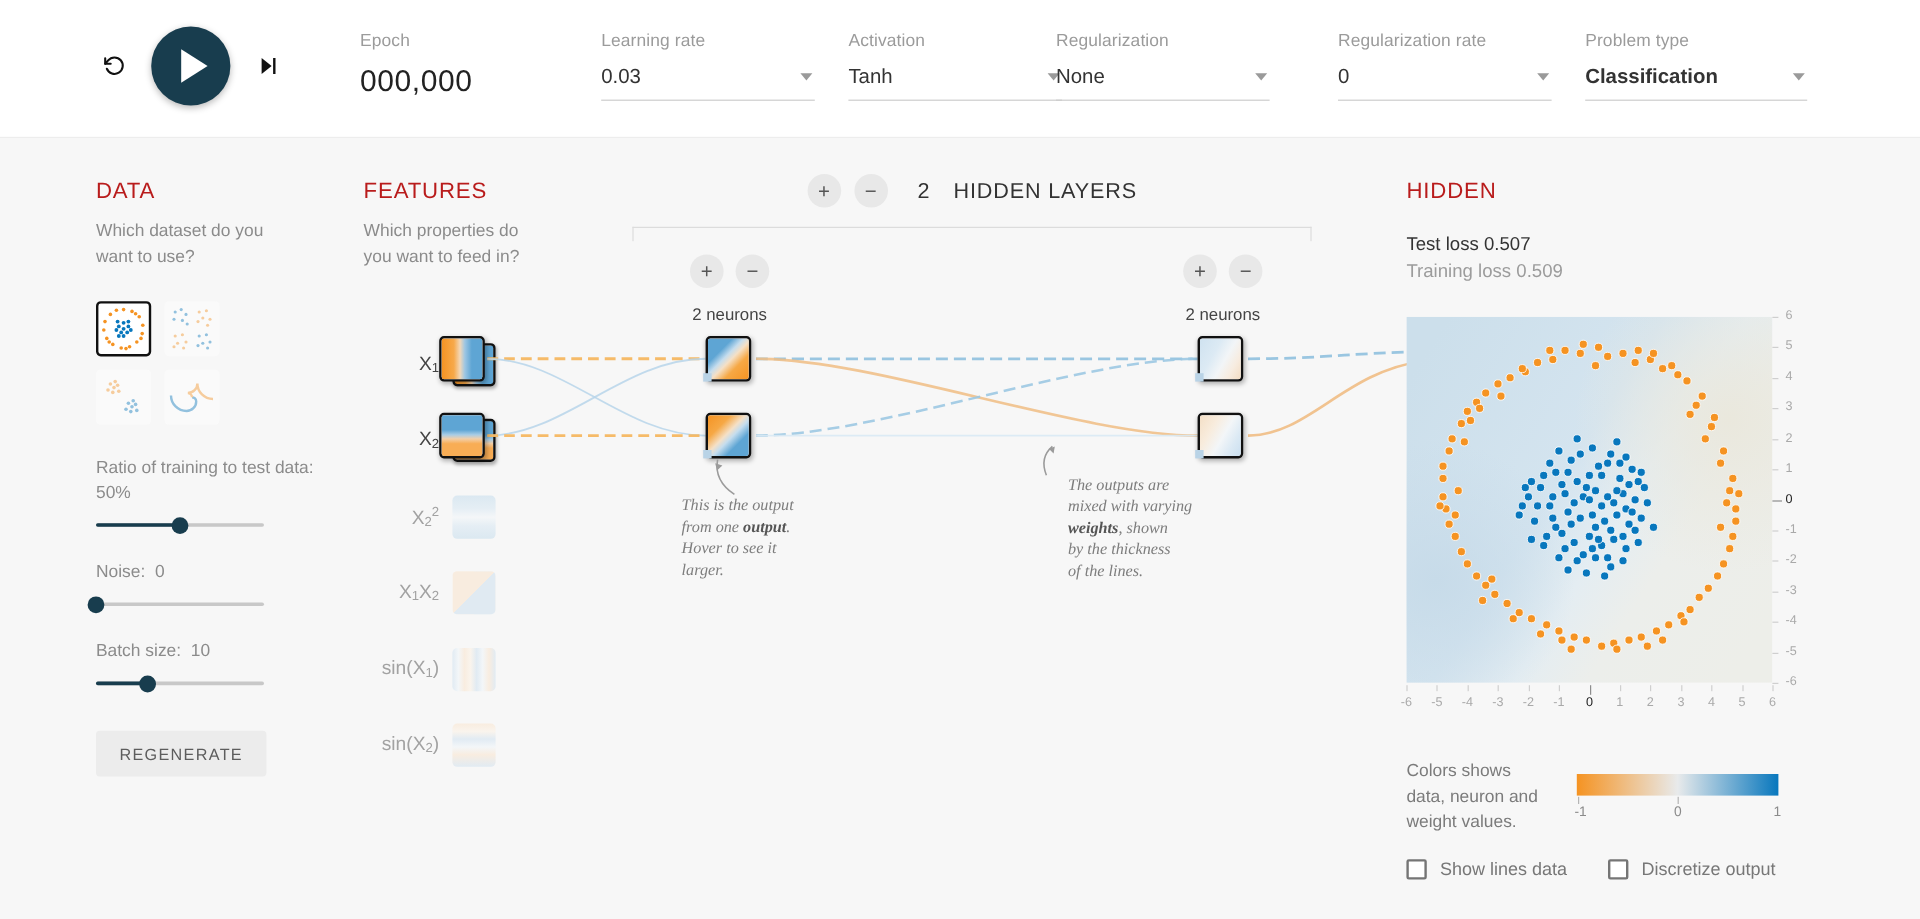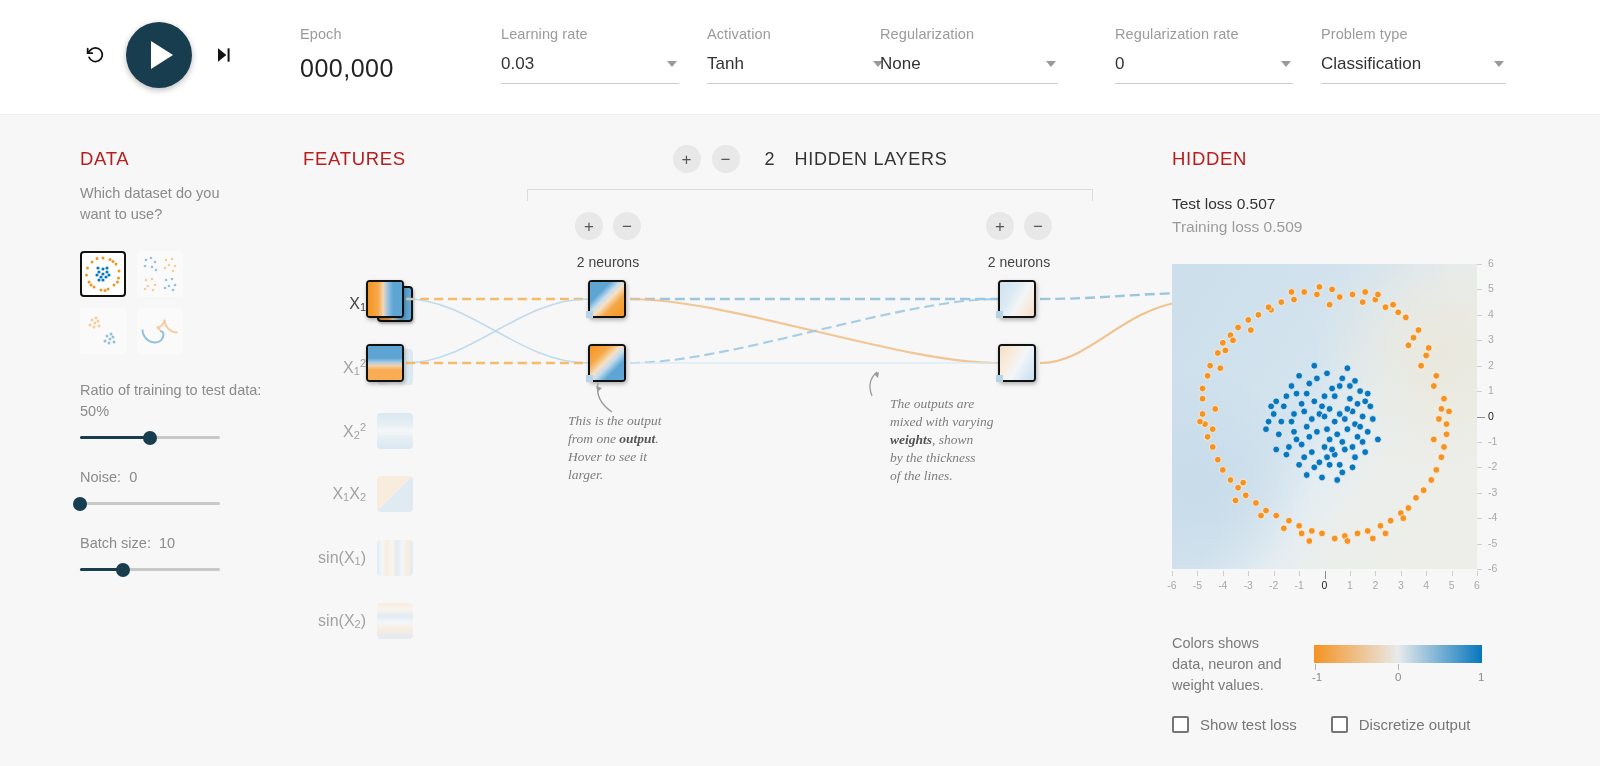--- a/index.html
+++ b/index.html
@@ -51,21 +51,21 @@
     position: absolute; right: 2px; top: 7px;
     width: 0; height: 0;
     border-left: 5px solid transparent; border-right: 5px solid transparent;
     border-top: 6px solid #9a9a9a;
   }
   #lr-block { left: 501px; }
   #act-block { left: 707px; }
   #reg-block { left: 880px; }
   #regrate-block { left: 1115px; }
   #ptype-block { left: 1321px; }
-  #ptype-block .tb-select { width: 185px; }
+  #ptype-block .tb-select { width: 185px; font-weight: bold; }
 
   
   .col-title { font-size: 18.5px; color: #b91c1c; letter-spacing: .7px; font-weight: 400; }
   .col-sub { font-size: 14.5px; color: #8b8b8b; line-height: 21px; margin-top: 13px; }
 
   
   #data-col { position: absolute; left: 80px; top: 148px; width: 200px; }
   #dataset-grid { display: grid; grid-template-columns: 46px 46px; gap: 11px; margin-top: 26px; }
   .ds-thumb {
     width: 46px; height: 46px; border-radius: 4px; background: #fff;
@@ -378,38 +378,40 @@
     <div class="slider-label">
       <span>Batch size:</span>&nbsp;
       <span>10</span>
     </div>
     <div class="slider-track">
       <div class="slider-fill" style="width:31%"></div>
       <div class="slider-knob" style="left:31%"></div>
     </div>
   </div>
 
+  <button id="regen-btn">REGENERATE</button>
 </div>
 
 <div id="features-col">
   <div class="col-title">FEATURES</div>
+  <div class="col-sub" style="width:150px">Which properties do you want to feed in?</div>
 </div>
 
 <div id="feature-list">
 
   <div class="feat-row">
     <span class="feat-name">X<sub>1</sub></span>
     <div class="feat-box on" style="background:linear-gradient(to right,#f59322 0%,#f7a94a 28%,#f3d7b6 44%,#9dc6e3 56%,#5ea5d4 72%,#5ea5d4 100%)"></div>
   </div>
 
-
   <div class="feat-row">
-    <span class="feat-name off">X<sub>1</sub><sup>2</sup></span>
-    <div class="feat-box off" style="background:linear-gradient(to right,#b9d6ea 0%,#cfe3f1 30%,#f1f6fa 50%,#cfe3f1 70%,#b9d6ea 100%)"></div>
-  </div>
+    <span class="feat-name">X<sub>2</sub></span>
+    <div class="feat-box on" style="background:linear-gradient(to bottom,#5ea5d4 0%,#5ea5d4 36%,#a9cde6 48%,#f3cfa8 58%,#f8ad55 70%,#f8ad55 100%)"></div>
+  </div>
+
 
   <div class="feat-row">
     <span class="feat-name off">X<sub>2</sub><sup>2</sup></span>
     <div class="feat-box off" style="background:linear-gradient(to bottom,#b9d6ea 0%,#cfe3f1 30%,#f1f6fa 50%,#cfe3f1 70%,#b9d6ea 100%)"></div>
   </div>
 
   <div class="feat-row">
     <span class="feat-name off">X<sub>1</sub>X<sub>2</sub></span>
     <div class="feat-box off" style="background:
            linear-gradient(to bottom right, transparent 49.5%, #c6dcee 50%),
@@ -803,19 +805,19 @@
     <div class="legend-tick" style="left:84px"></div>
     <div class="legend-num" style="left:-2px">-1</div>
     <div class="legend-num" style="left:81px">0</div>
     <div class="legend-num" style="left:164px">1</div>
   </div>
 </div>
 
 <div id="checks">
   <div class="chk-item">
     <span class="chk-box"></span>
-    <span class="chk-label">Show test loss</span>
+    <span class="chk-label">Show lines data</span>
   </div>
   <div class="chk-item">
     <span class="chk-box"></span>
     <span class="chk-label">Discretize output</span>
   </div>
 </div>
 
 </body></html>

